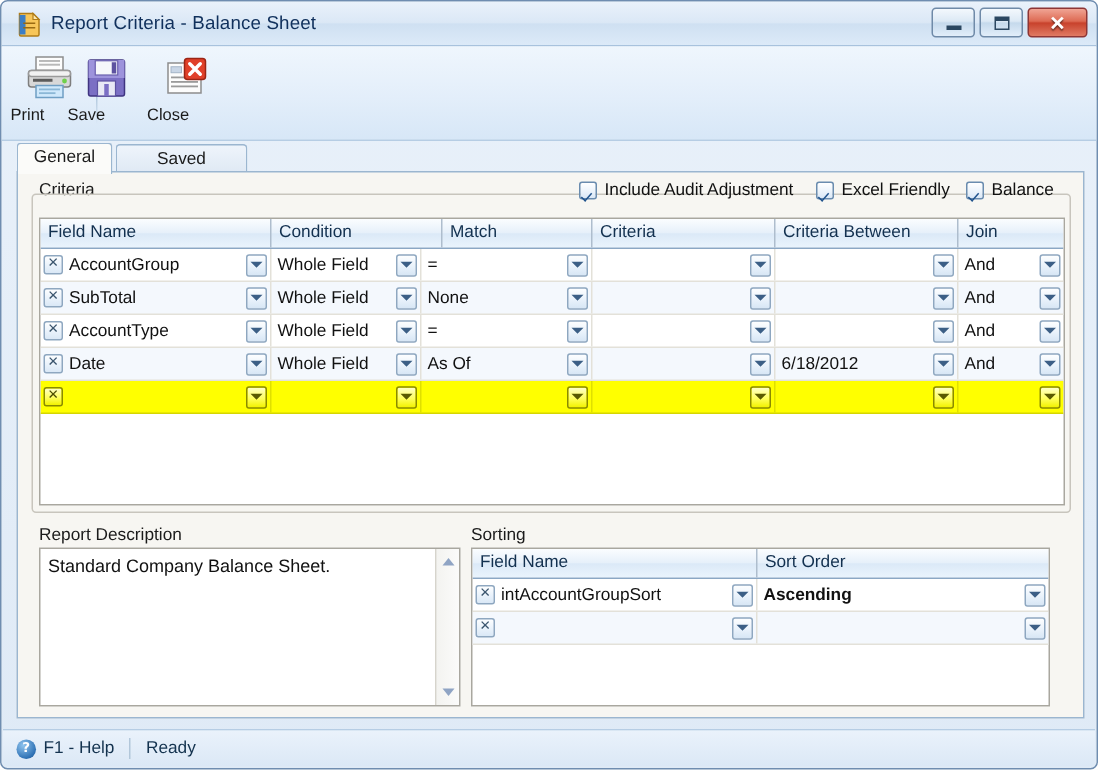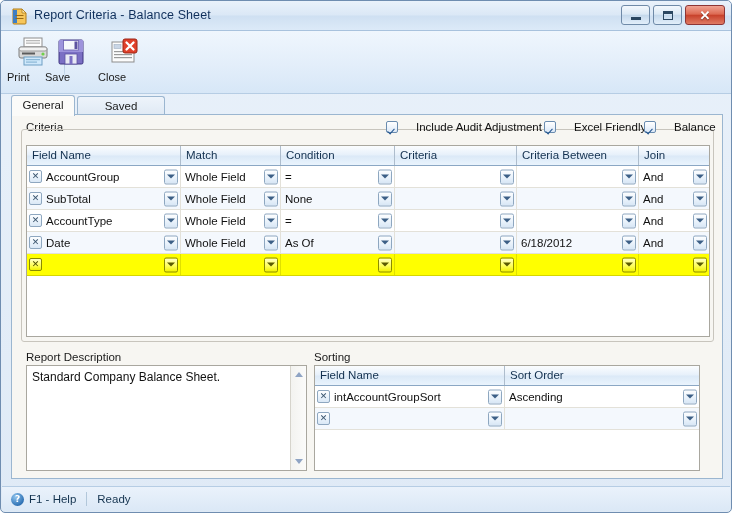--- a/index.html
+++ b/index.html
@@ -45,21 +45,21 @@
   .tab.active{background:#fbfbf9;z-index:3;height:21px;}
   .tab.inactive{background:linear-gradient(180deg,#eef4fb 0%,#dfe9f4 100%);top:1px;height:19px;}
 
   .tabbody{position:absolute;left:10px;top:113px;width:712px;height:365px;box-sizing:border-box;
     border:1px solid #9bb6d0;background:#f7f6f2;}
 
   
   .gblabel{position:absolute;font-size:11.5px;color:#1b1b1b;background:transparent;}
   .gbframe{position:absolute;box-sizing:border-box;border:1px solid #c8c5bd;border-radius:3px;}
 
-  .chk-row{position:absolute;display:flex;align-items:center;gap:18px;text-align:center;}
+  .chk-row{position:absolute;display:flex;align-items:center;gap:5px;text-align:center;}
   .chk{width:12px;height:12px;box-sizing:border-box;border:1px solid #6a8caf;border-radius:2px;
     background:linear-gradient(180deg,#ffffff 0%,#eaf2fb 60%,#dbe8f6 100%);
     position:relative;}
   .chk:after{content:"";position:absolute;left:2px;top:5px;width:3px;height:6px;
     border:solid #20538d;border-width:0 1.6px 1.6px 0;transform:rotate(42deg);}
   .chk-lbl{font-size:11.5px;color:#111;}
 
   
   .grid{position:absolute;box-sizing:border-box;border:1px solid #a9a79f;background:#fff;overflow:hidden;}
   .ghead{display:flex;height:19px;
@@ -215,22 +215,22 @@
     <span class="chk-lbl">Excel Friendly</span>
   </div>
   <div class="chk-row" style="left:643px;top:120px;">
     <span class="chk"></span>
     <span class="chk-lbl">Balance</span>
   </div>
 
   <div class="grid" style="left:25px;top:144px;width:684px;height:192px;">
     <div class="ghead">
       <div class="gh" style="width:154px;">Field Name</div>
+      <div class="gh" style="width:114px;">Condition</div>
       <div class="gh" style="width:100px;">Match</div>
-      <div class="gh" style="width:114px;">Condition</div>
       <div class="gh" style="width:122px;">Criteria</div>
       <div class="gh" style="width:122px;">Criteria Between</div>
       <div class="gh" style="width:70px;">Join</div>
     </div>
 
     <div class="grow">
       <div class="gc" style="width:154px;">
         <span class="xbtn">✕</span>
         <span class="cell-txt">AccountGroup</span>
         <span class="ddbtn">
@@ -450,21 +450,21 @@
       <div class="gh" style="width:194px;">Sort Order</div>
     </div>
     <div class="grow">
       <div class="gc" style="width:190px;">
         <span class="xbtn">✕</span>
         <span class="cell-txt">intAccountGroupSort</span>
         <span class="ddbtn">
             <i></i>
           </span>
       </div>
-      <div class="gc" style="width:194px;">
+      <div class="gc" style="width:194px;font-weight:bold;">
         <span class="cell-txt">Ascending</span>
         <span class="ddbtn">
             <i></i>
           </span>
       </div>
     </div>
     <div class="grow alt">
       <div class="gc" style="width:190px;">
         <span class="xbtn">✕</span>
         <span class="cell-txt"></span>

